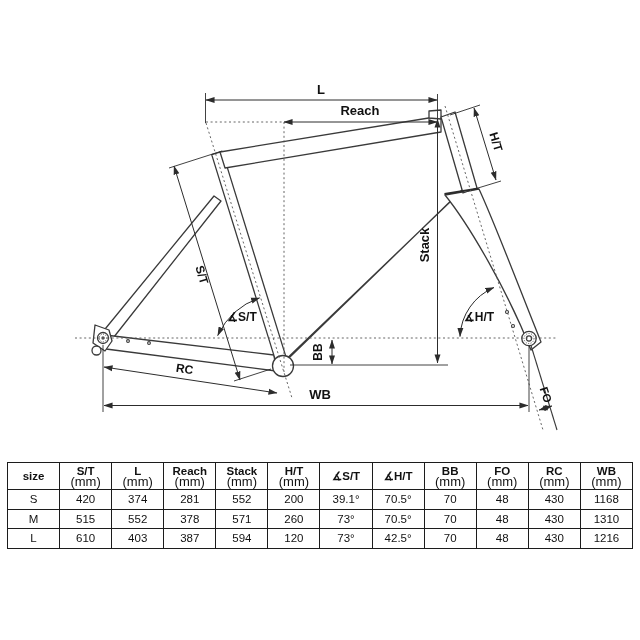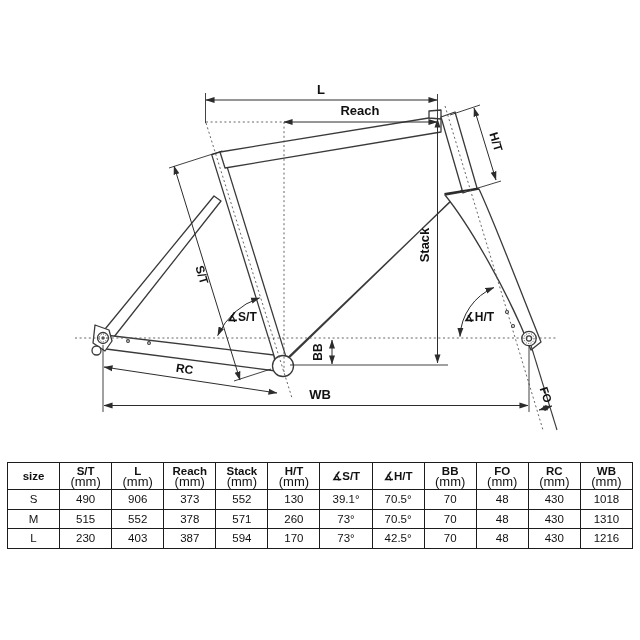--- a/index.html
+++ b/index.html
@@ -158,53 +158,53 @@
           </th>
         <th>
             <div class="hl">WB</div>
             <div class="hu">(mm)</div>
           </th>
       </tr>
     </thead>
     <tbody>
       <tr>
         <td>S</td>
-        <td>490</td>
-        <td>906</td>
-        <td>373</td>
+        <td>420</td>
+        <td>374</td>
+        <td>281</td>
         <td>552</td>
-        <td>130</td>
+        <td>200</td>
         <td>39.1°</td>
         <td>70.5°</td>
         <td>70</td>
         <td>48</td>
         <td>430</td>
-        <td>1018</td>
+        <td>1168</td>
       </tr>
       <tr>
         <td>M</td>
         <td>515</td>
         <td>552</td>
         <td>378</td>
         <td>571</td>
         <td>260</td>
         <td>73°</td>
         <td>70.5°</td>
         <td>70</td>
         <td>48</td>
         <td>430</td>
         <td>1310</td>
       </tr>
       <tr>
         <td>L</td>
-        <td>230</td>
+        <td>610</td>
         <td>403</td>
         <td>387</td>
         <td>594</td>
-        <td>170</td>
+        <td>120</td>
         <td>73°</td>
         <td>42.5°</td>
         <td>70</td>
         <td>48</td>
         <td>430</td>
         <td>1216</td>
       </tr>
     </tbody>
   </table>
 </div>

